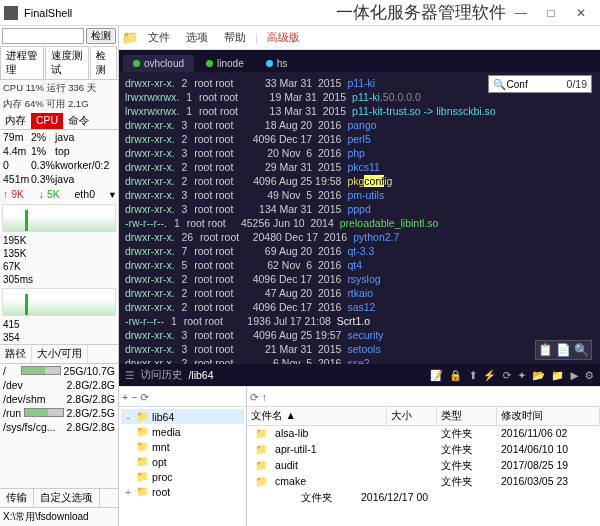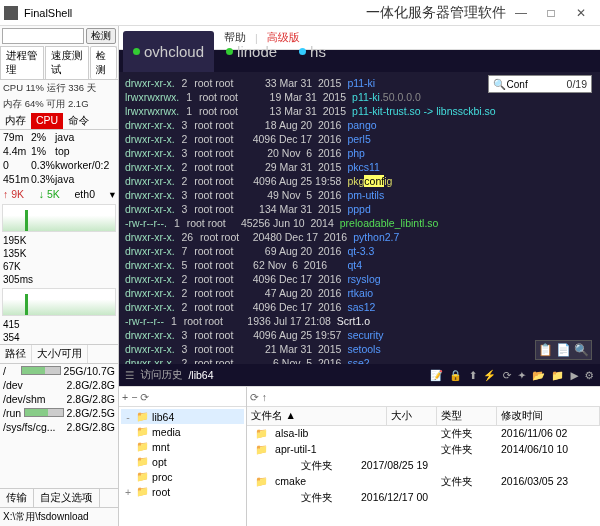--- a/index.html
+++ b/index.html
@@ -1,20 +1,20 @@
 <!DOCTYPE html>
 <html><head>
 <meta charset="utf-8">
 <style>
 *{margin:0;padding:0;box-sizing:border-box;font-family:"Microsoft YaHei",Arial,sans-serif;font-size:10.5px}
 body{width:600px;height:526px;overflow:hidden;background:#fff;display:flex;flex-direction:column}
 .titlebar{height:26px;display:flex;align-items:center;padding:0 4px;border-bottom:1px solid #ddd;background:#fff}
 .titlebar .icon{width:14px;height:14px;background:#555;margin-right:6px}
 .titlebar .title{flex:1;font-size:11px}
-.titlebar .subtitle{font-size:14px;color:#333;margin-left:40px}
+.titlebar .subtitle{font-size:17px;color:#333;margin-left:40px}
 .winbtns{display:flex;margin-left:auto}
 .winbtn{width:30px;height:22px;display:flex;align-items:center;justify-content:center;color:#555;font-size:12px}
 .mainrow{flex:1;display:flex;min-height:0}
 .leftpanel{width:119px;border-right:1px solid #ccc;display:flex;flex-direction:column;background:#fafafa;font-size:10px}
 .leftctl{padding:2px;display:flex;gap:2px}
 .leftctl input{flex:1;border:1px solid #aaa;padding:1px;font-size:10px;min-width:0}
 .btn-s{border:1px solid #999;background:#eee;padding:0 4px;font-size:10px;border-radius:2px}
 .tagrow{padding:2px 3px;font-size:10px;color:#555}
 .tabsrow{display:flex;border-bottom:1px solid #ccc;font-size:10px}
 .tabsrow span{padding:2px 5px;border:1px solid #ccc;border-bottom:none;margin-right:1px;background:#fff}
@@ -37,21 +37,21 @@
 .btmtabs{display:flex;border-top:1px solid #ccc;font-size:10px;margin-top:auto}
 .btmtabs span{padding:2px 6px;border-right:1px solid #ccc}
 .status{padding:2px 3px;font-size:10px;border-top:1px solid #ccc}
 .rightpanel{flex:1;display:flex;flex-direction:column;min-width:0}
 .menubar{height:24px;display:flex;align-items:center;background:#fff;border-bottom:1px solid #ddd;padding:0 2px;gap:2px}
 .menubar .ico{width:18px;height:18px;display:flex;align-items:center;justify-content:center;font-size:13px}
 .menubar .mitem{padding:0 7px;font-size:11px;color:#333}
 .menubar .mitem.adv{color:#d33}
 .termwrap{flex:1;background:#1e1a33;display:flex;flex-direction:column;min-height:0}
 .termtabs{height:22px;display:flex;align-items:end;padding:0 4px;background:#14102a}
-.termtab{padding:12px 10px;font-size:15px;color:#ccc;border-top-left-radius:3px;border-top-right-radius:3px;margin-right:2px;display:flex;align-items:center;gap:4px}
+.termtab{padding:3px 10px;font-size:10px;color:#ccc;border-top-left-radius:3px;border-top-right-radius:3px;margin-right:2px;display:flex;align-items:center;gap:4px}
 .termtab.act{background:#2a2548}
 .dot{width:7px;height:7px;border-radius:50%}
 .dot.g{background:#3c3}
 .dot.b{background:#3cf}
 .termbody{flex:1;padding:4px 6px;font-family:Consolas,monospace;font-size:10.5px;color:#ccc;line-height:14px;overflow:hidden;position:relative}
 .termline{white-space:pre;display:flex}
 .tl-perm{color:#9db}
 .tl-num{color:#ccc;margin-left:4px}
 .tl-usr{color:#ccc;margin-left:4px}
 .tl-date{color:#ccc;margin-left:8px;min-width:100px}
@@ -222,21 +222,21 @@
           <div class="termline"><span class="tl-perm">drwxr-xr-x.</span><span class="tl-num"> 3</span><span class="tl-usr"> root root</span><span class="tl-date" style="text-align:right">    18 Aug 20  2016</span><span class="tl-name"><span class="c-blue">pango</span></span></div>
           <div class="termline"><span class="tl-perm">drwxr-xr-x.</span><span class="tl-num"> 2</span><span class="tl-usr"> root root</span><span class="tl-date" style="text-align:right">  4096 Dec 17  2016</span><span class="tl-name"><span class="c-blue">perl5</span></span></div>
           <div class="termline"><span class="tl-perm">drwxr-xr-x.</span><span class="tl-num"> 3</span><span class="tl-usr"> root root</span><span class="tl-date" style="text-align:right">    20 Nov  6  2016</span><span class="tl-name"><span class="c-blue">php</span></span></div>
           <div class="termline"><span class="tl-perm">drwxr-xr-x.</span><span class="tl-num"> 2</span><span class="tl-usr"> root root</span><span class="tl-date" style="text-align:right">    29 Mar 31  2015</span><span class="tl-name"><span class="c-blue">pkcs11</span></span></div>
           <div class="termline"><span class="tl-perm">drwxr-xr-x.</span><span class="tl-num"> 2</span><span class="tl-usr"> root root</span><span class="tl-date" style="text-align:right">  4096 Aug 25 19:58</span><span class="tl-name"><span class="c-yellow">pkg</span><span class="hl">conf</span><span class="c-yellow">ig</span></span></div>
           <div class="termline"><span class="tl-perm">drwxr-xr-x.</span><span class="tl-num"> 3</span><span class="tl-usr"> root root</span><span class="tl-date" style="text-align:right">    49 Nov  5  2016</span><span class="tl-name"><span class="c-blue">pm-utils</span></span></div>
           <div class="termline"><span class="tl-perm">drwxr-xr-x.</span><span class="tl-num"> 3</span><span class="tl-usr"> root root</span><span class="tl-date" style="text-align:right">   134 Mar 31  2015</span><span class="tl-name"><span class="c-blue">pppd</span></span></div>
           <div class="termline"><span class="tl-perm">-rw-r--r--.</span><span class="tl-num"> 1</span><span class="tl-usr"> root root</span><span class="tl-date" style="text-align:right"> 45256 Jun 10  2014</span><span class="tl-name"><span class="c-green">preloadable_libintl.so</span></span></div>
           <div class="termline"><span class="tl-perm">drwxr-xr-x.</span><span class="tl-num"> 26</span><span class="tl-usr"> root root</span><span class="tl-date" style="text-align:right"> 20480 Dec 17  2016</span><span class="tl-name"><span class="c-blue">python2.7</span></span></div>
           <div class="termline"><span class="tl-perm">drwxr-xr-x.</span><span class="tl-num"> 7</span><span class="tl-usr"> root root</span><span class="tl-date" style="text-align:right">    69 Aug 20  2016</span><span class="tl-name"><span class="c-blue">qt-3.3</span></span></div>
-          <div class="termline"><span class="tl-perm">drwxr-xr-x.</span><span class="tl-num"> 5</span><span class="tl-usr"> root root</span><span class="tl-date" style="text-align:left">    62 Nov  6  2016</span><span class="tl-name"><span class="c-blue">qt4</span></span></div>
+          <div class="termline"><span class="tl-perm">drwxr-xr-x.</span><span class="tl-num"> 5</span><span class="tl-usr"> root root</span><span class="tl-date" style="text-align:right">    62 Nov  6  2016</span><span class="tl-name"><span class="c-blue">qt4</span></span></div>
           <div class="termline"><span class="tl-perm">drwxr-xr-x.</span><span class="tl-num"> 2</span><span class="tl-usr"> root root</span><span class="tl-date" style="text-align:right">  4096 Dec 17  2016</span><span class="tl-name"><span class="c-blue">rsyslog</span></span></div>
           <div class="termline"><span class="tl-perm">drwxr-xr-x.</span><span class="tl-num"> 2</span><span class="tl-usr"> root root</span><span class="tl-date" style="text-align:right">    47 Aug 20  2016</span><span class="tl-name"><span class="c-blue">rtkaio</span></span></div>
           <div class="termline"><span class="tl-perm">drwxr-xr-x.</span><span class="tl-num"> 2</span><span class="tl-usr"> root root</span><span class="tl-date" style="text-align:right">  4096 Dec 17  2016</span><span class="tl-name"><span class="c-blue">sas12</span></span></div>
           <div class="termline"><span class="tl-perm">-rw-r--r--</span><span class="tl-num"> 1</span><span class="tl-usr"> root root</span><span class="tl-date" style="text-align:right">  1936 Jul 17 21:08</span><span class="tl-name"><span class="c-white">Scrt1.o</span></span></div>
           <div class="termline"><span class="tl-perm">drwxr-xr-x.</span><span class="tl-num"> 3</span><span class="tl-usr"> root root</span><span class="tl-date" style="text-align:right">  4096 Aug 25 19:57</span><span class="tl-name"><span class="c-blue">security</span></span></div>
           <div class="termline"><span class="tl-perm">drwxr-xr-x.</span><span class="tl-num"> 3</span><span class="tl-usr"> root root</span><span class="tl-date" style="text-align:right">    21 Mar 31  2015</span><span class="tl-name"><span class="c-blue">setools</span></span></div>
           <div class="termline"><span class="tl-perm">drwxr-xr-x.</span><span class="tl-num"> 2</span><span class="tl-usr"> root root</span><span class="tl-date" style="text-align:right">     6 Nov  5  2016</span><span class="tl-name"><span class="c-blue">sse2</span></span></div>
         </div>
       <div class="termfoot">
         <span>☰</span>
@@ -314,20 +314,21 @@
               <span class="lh3">文件夹</span>
               <span class="lh4">2016/11/06 02</span>
             </div>
             <div class="listrow">
               <span class="lh1"><span class="fld">📁</span>apr-util-1</span>
               <span class="lh2"></span>
               <span class="lh3">文件夹</span>
               <span class="lh4">2014/06/10 10</span>
             </div>
             <div class="listrow">
+              <span class="lh1"><span class="fld">📁</span>audit</span>
               <span class="lh2"></span>
               <span class="lh3">文件夹</span>
               <span class="lh4">2017/08/25 19</span>
             </div>
             <div class="listrow">
               <span class="lh1"><span class="fld">📁</span>cmake</span>
               <span class="lh2"></span>
               <span class="lh3">文件夹</span>
               <span class="lh4">2016/03/05 23</span>
             </div>

